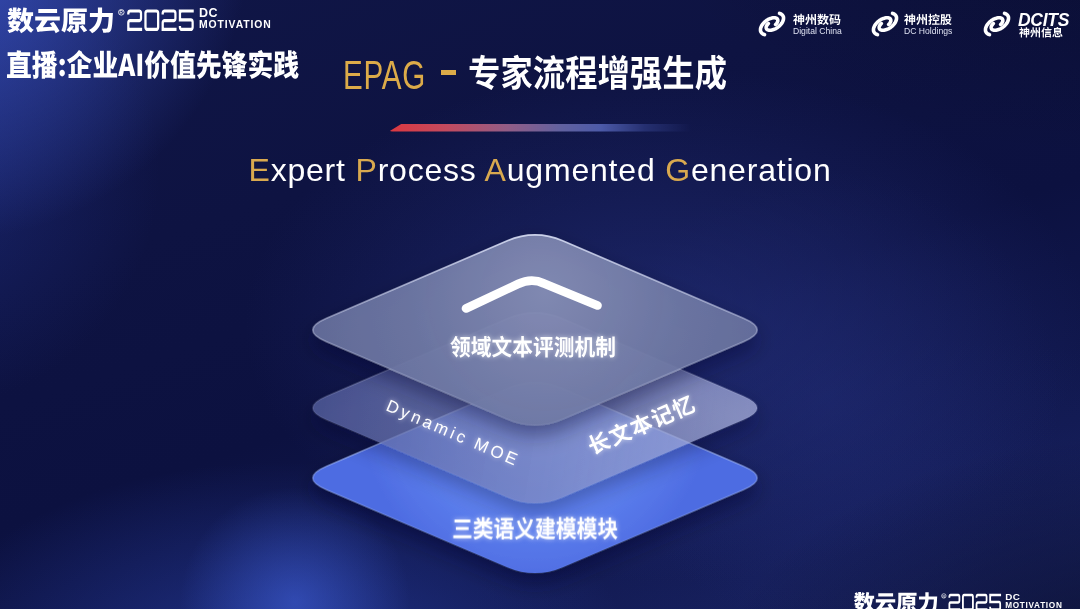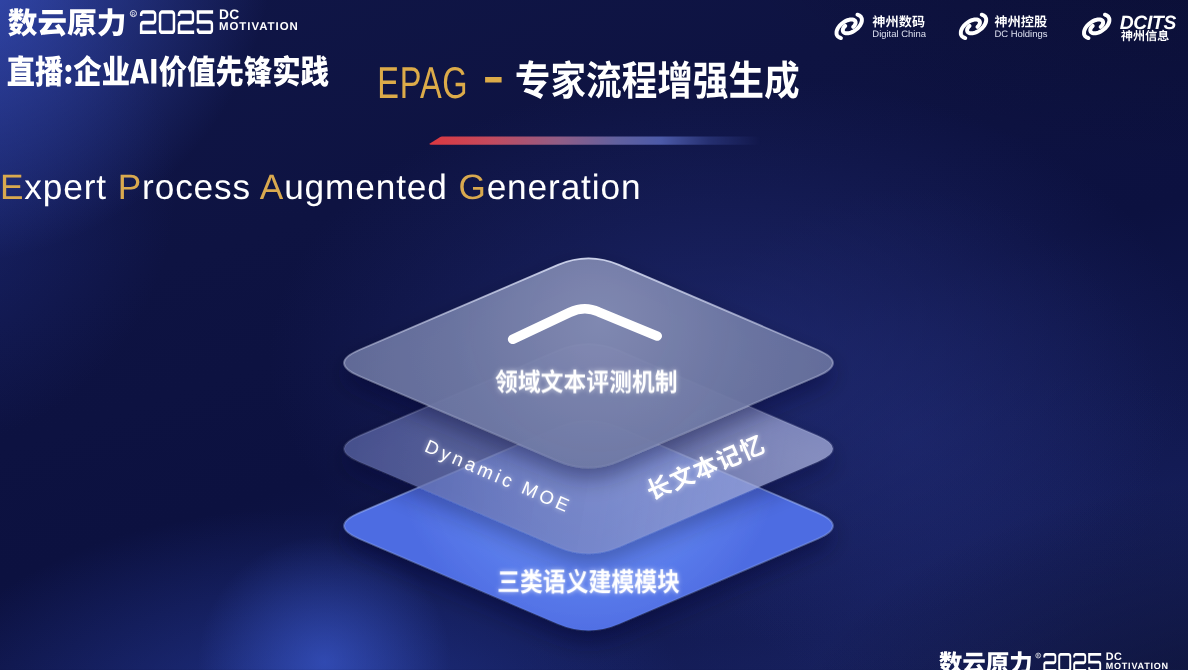--- a/index.html
+++ b/index.html
@@ -54,21 +54,21 @@
 <div class="abs" style="left:441px;top:70px;width:15px;height:4.5px;background:#dcab49"></div>
 <svg class="abs" style="left:468px;top:50px" width="262" height="46" viewBox="0 0 262 46">
     <path transform="translate(0,36.5) scale(0.875,1.0)" fill="#fff" d="M14.7 -31.7 13.8 -28.0H4.9V-23.8H12.7L11.8 -20.6H1.8V-16.4H10.6C9.8 -13.7 9.0 -11.2 8.3 -9.2L11.8 -9.2H13.0H24.8C23.2 -7.6 21.4 -5.8 19.6 -4.3C16.8 -5.2 13.9 -6.0 11.5 -6.5L9.1 -3.2C15.0 -1.7 23.0 1.3 26.9 3.6L29.5 -0.3C28.1 -1.0 26.3 -1.8 24.3 -2.6C27.4 -5.6 30.6 -8.8 33.2 -11.5L29.7 -13.5L29.0 -13.3H14.3L15.3 -16.4H34.9V-20.6H16.5L17.4 -23.8H32.2V-28.0H18.5L19.3 -31.1Z M52.1 -30.5C52.4 -29.9 52.7 -29.2 53.0 -28.5H39.6V-20.1H43.9V-24.5H67.1V-20.1H71.6V-28.5H58.4C58.0 -29.6 57.4 -30.8 56.8 -31.8ZM65.7 -18.1C63.9 -16.3 61.2 -14.2 58.6 -12.4C57.8 -14.1 56.8 -15.6 55.4 -16.9C56.2 -17.5 56.9 -18.1 57.6 -18.7H65.9V-22.4H45.0V-18.7H51.5C48.1 -16.8 43.7 -15.4 39.5 -14.6C40.2 -13.8 41.3 -12.0 41.8 -11.1C45.2 -12.0 48.8 -13.3 52.1 -15.0C52.4 -14.6 52.8 -14.2 53.1 -13.8C49.8 -11.6 43.8 -9.3 39.2 -8.3C40.0 -7.4 40.9 -5.9 41.4 -4.9C45.6 -6.2 51.1 -8.6 54.8 -11.0C55.0 -10.5 55.2 -10.0 55.4 -9.5C51.7 -6.4 44.5 -3.3 38.7 -1.9C39.5 -1.0 40.5 0.6 41.0 1.7C45.9 0.2 51.7 -2.5 56.0 -5.4C56.0 -3.7 55.5 -2.3 54.9 -1.7C54.4 -0.9 53.8 -0.8 52.9 -0.8C52.0 -0.8 50.9 -0.8 49.5 -1.0C50.3 0.3 50.7 2.0 50.7 3.3C51.8 3.3 52.9 3.3 53.8 3.3C55.7 3.3 56.9 2.9 58.2 1.6C60.1 -0.1 60.9 -4.3 59.9 -8.8L61.0 -9.5C62.9 -4.4 65.9 -0.4 70.3 1.7C70.9 0.6 72.2 -1.1 73.2 -1.9C69.0 -3.6 66.0 -7.4 64.5 -11.7C66.2 -12.8 67.9 -14.0 69.3 -15.2Z M94.9 -13.2V1.7H98.8V-13.2ZM88.6 -13.2V-9.8C88.6 -6.6 88.1 -2.7 83.9 0.2C84.9 0.9 86.4 2.2 87.0 3.1C92.0 -0.5 92.6 -5.6 92.6 -9.6V-13.2ZM101.1 -13.2V-2.2C101.1 0.3 101.3 1.1 102.0 1.7C102.6 2.4 103.6 2.7 104.5 2.7C105.0 2.7 105.8 2.7 106.4 2.7C107.1 2.7 107.9 2.5 108.4 2.1C109.0 1.8 109.4 1.3 109.7 0.5C109.9 -0.3 110.1 -2.2 110.1 -3.8C109.2 -4.2 107.8 -4.8 107.2 -5.5C107.1 -3.8 107.1 -2.5 107.0 -1.9C106.9 -1.4 106.9 -1.1 106.7 -1.0C106.6 -0.9 106.4 -0.9 106.3 -0.9C106.1 -0.9 105.8 -0.9 105.7 -0.9C105.5 -0.9 105.3 -0.9 105.3 -1.0C105.2 -1.1 105.2 -1.5 105.2 -2.1V-13.2ZM76.7 -27.8C79.0 -26.6 82.0 -24.8 83.3 -23.4L85.9 -27.0C84.4 -28.3 81.4 -30.0 79.1 -31.0ZM75.1 -17.5C77.6 -16.5 80.6 -14.8 82.1 -13.5L84.5 -17.2C83.0 -18.4 79.8 -20.0 77.5 -20.9ZM75.8 -0.1 79.5 2.9C81.8 -0.7 84.1 -5.0 86.1 -8.8L82.8 -11.8C80.6 -7.5 77.8 -2.9 75.8 -0.1ZM94.3 -30.5C94.8 -29.5 95.3 -28.2 95.6 -27.0H86.0V-23.0H92.3C91.1 -21.5 89.8 -19.9 89.2 -19.4C88.4 -18.6 87.1 -18.4 86.3 -18.2C86.6 -17.2 87.2 -15.1 87.3 -14.1C88.7 -14.6 90.7 -14.8 104.6 -15.8C105.3 -14.9 105.8 -14.1 106.2 -13.4L109.7 -15.7C108.5 -17.6 106.0 -20.7 104.0 -23.0H109.1V-27.0H100.3C99.8 -28.3 99.1 -30.1 98.5 -31.5ZM100.2 -21.5 102.0 -19.2 94.0 -18.8C95.1 -20.1 96.2 -21.6 97.3 -23.0H102.7Z M132.1 -26.3H140.7V-21.2H132.1ZM128.0 -30.0V-17.5H145.0V-30.0ZM127.7 -8.4V-4.6H134.2V-1.4H125.4V2.5H146.9V-1.4H138.6V-4.6H145.2V-8.4H138.6V-11.4H146.0V-15.2H126.8V-11.4H134.2V-8.4ZM123.6 -31.0C120.7 -29.8 116.2 -28.7 112.1 -28.0C112.6 -27.1 113.1 -25.6 113.3 -24.6C114.8 -24.8 116.3 -25.0 117.8 -25.3V-21.0H112.5V-16.9H117.3C115.9 -13.3 113.8 -9.3 111.7 -6.9C112.4 -5.8 113.4 -4.0 113.8 -2.7C115.3 -4.6 116.7 -7.2 117.8 -10.0V3.3H122.1V-11.2C123.0 -9.8 123.9 -8.4 124.4 -7.4L126.9 -11.0C126.2 -11.8 123.1 -15.0 122.1 -15.8V-16.9H126.1V-21.0H122.1V-26.3C123.7 -26.6 125.2 -27.1 126.6 -27.6Z M165.5 -21.8C166.4 -20.2 167.3 -18.0 167.5 -16.5L170.0 -17.5C169.7 -18.9 168.8 -21.0 167.8 -22.6ZM149.0 -5.6 150.4 -1.2C153.6 -2.4 157.5 -4.0 161.1 -5.5L160.2 -9.4L157.1 -8.3V-18.5H160.4V-22.6H157.1V-30.9H153.1V-22.6H149.7V-18.5H153.1V-6.9C151.6 -6.4 150.2 -5.9 149.0 -5.6ZM161.7 -26.1V-13.2H182.3V-26.1H178.0L180.9 -30.1L176.2 -31.5C175.6 -29.9 174.5 -27.6 173.5 -26.1H167.8L170.2 -27.2C169.7 -28.5 168.6 -30.2 167.6 -31.5L163.8 -30.0C164.7 -28.8 165.5 -27.3 166.1 -26.1ZM165.2 -23.2H170.2V-16.1H165.2ZM173.5 -23.2H178.5V-16.1H173.5ZM167.4 -3.4H176.5V-1.7H167.4ZM167.4 -6.4V-8.4H176.5V-6.4ZM163.4 -11.7V3.3H167.4V1.5H176.5V3.3H180.7V-11.7ZM175.8 -22.5C175.3 -21.0 174.4 -18.8 173.6 -17.4L175.7 -16.6C176.5 -17.9 177.5 -19.9 178.5 -21.6Z M205.6 -25.9H213.7V-23.0H205.6ZM201.6 -29.5V-19.4H207.7V-16.9H200.8V-6.1H207.7V-2.2L199.2 -1.8L199.7 2.5C204.3 2.2 210.5 1.7 216.6 1.3C216.9 2.2 217.2 3.0 217.3 3.7L221.2 2.1C220.6 -0.1 219.0 -3.6 217.3 -6.1H219.0V-16.9H211.9V-19.4H217.9V-29.5ZM213.6 -5.0 214.9 -2.6 211.9 -2.4V-6.1H216.6ZM204.6 -13.4H207.7V-9.7H204.6ZM211.9 -13.4H215.0V-9.7H211.9ZM187.7 -21.4C187.4 -17.3 186.8 -12.1 186.2 -8.8H194.6C194.3 -3.9 193.9 -1.8 193.3 -1.1C193.0 -0.8 192.6 -0.7 192.0 -0.7C191.3 -0.7 189.8 -0.7 188.3 -0.9C189.0 0.2 189.5 1.9 189.6 3.1C191.4 3.3 193.1 3.2 194.1 3.1C195.3 2.9 196.2 2.6 197.0 1.6C198.1 0.4 198.6 -3.0 199.1 -11.1C199.1 -11.6 199.1 -12.8 199.1 -12.8H190.8L191.3 -17.4H199.0V-29.5H186.9V-25.5H194.9V-21.4Z M229.7 -31.0C228.4 -25.9 226.0 -20.8 223.1 -17.6C224.2 -17.1 226.2 -15.7 227.1 -15.0C228.3 -16.5 229.5 -18.3 230.5 -20.4H238.2V-13.8H228.1V-9.5H238.2V-2.1H223.9V2.3H257.3V-2.1H242.9V-9.5H254.0V-13.8H242.9V-20.4H255.4V-24.7H242.9V-31.4H238.2V-24.7H232.5C233.2 -26.4 233.8 -28.2 234.3 -29.9Z M278.0 -31.4C278.0 -29.6 278.1 -27.7 278.2 -25.9H263.0V-15.0C263.0 -10.2 262.8 -3.7 259.9 0.7C260.9 1.3 262.9 2.9 263.7 3.8C266.8 -0.8 267.5 -8.0 267.7 -13.5H272.5C272.4 -8.8 272.3 -7.0 271.9 -6.5C271.6 -6.1 271.2 -6.0 270.8 -6.0C270.1 -6.0 268.9 -6.1 267.6 -6.2C268.2 -5.1 268.7 -3.3 268.8 -2.0C270.5 -2.0 272.1 -2.0 273.1 -2.2C274.2 -2.4 274.9 -2.7 275.7 -3.6C276.5 -4.7 276.7 -8.1 276.9 -15.9C276.9 -16.4 276.9 -17.5 276.9 -17.5H267.7V-21.5H278.4C278.9 -15.9 279.7 -10.7 281.0 -6.5C278.9 -4.1 276.3 -2.0 273.4 -0.5C274.4 0.4 276.0 2.2 276.6 3.2C278.9 1.8 281.0 0.1 282.9 -1.8C284.5 1.2 286.6 3.0 289.2 3.0C292.7 3.0 294.1 1.4 294.9 -5.5C293.7 -6.0 292.1 -7.0 291.1 -8.0C290.9 -3.3 290.4 -1.5 289.6 -1.5C288.4 -1.5 287.2 -3.0 286.2 -5.7C288.9 -9.4 291.0 -13.7 292.6 -18.5L288.1 -19.6C287.2 -16.6 286.0 -13.8 284.5 -11.3C283.9 -14.3 283.3 -17.8 283.0 -21.5H294.5V-25.9H290.7L292.5 -27.8C291.1 -29.0 288.4 -30.7 286.4 -31.8L283.7 -29.1C285.2 -28.2 287.1 -27.0 288.4 -25.9H282.8C282.7 -27.7 282.6 -29.5 282.7 -31.4Z"></path>
   </svg>
 
 <div class="abs" style="left:389px;top:123.5px;width:312px;height:8px;
  background:linear-gradient(90deg, #dc3840 0%, #c44a5e 18%, #925d86 38%, #61619f 55%, #4c5aa8 68%, rgba(58,72,150,.5) 82%, rgba(58,72,150,0) 97%);
  clip-path:polygon(13px 0, 100% 0, 100% 100%, 0 100%);
  border-radius:4px;filter:blur(0.6px)"></div>
 
-<div class="abs" id="sub" style="left:0px;top:152px;width:1080px;font-size:32px;color:#fff;letter-spacing:0.8px">
+<div class="abs" id="sub" style="left:0px;top:152px;width:1080px;text-align:center;font-size:32px;color:#fff;letter-spacing:0.8px">
  <span style="color:#d9a94f">E</span>xpert <span style="color:#d9a94f">P</span>rocess <span style="color:#d9a94f">A</span>ugmented <span style="color:#d9a94f">G</span>eneration
 </div>
 
 <svg class="abs" style="left:0px;top:0px" width="1080" height="609" viewBox="0 0 1080 609">
  <defs>
   <radialGradient id="gTop" cx="545" cy="292" r="250" gradientUnits="userSpaceOnUse">
     <stop offset="0" stop-color="#868eb6" stop-opacity=".94"></stop>
     <stop offset=".55" stop-color="#6f79a5" stop-opacity=".93"></stop>
     <stop offset="1" stop-color="#656e9b" stop-opacity=".93"></stop>
   </radialGradient>

